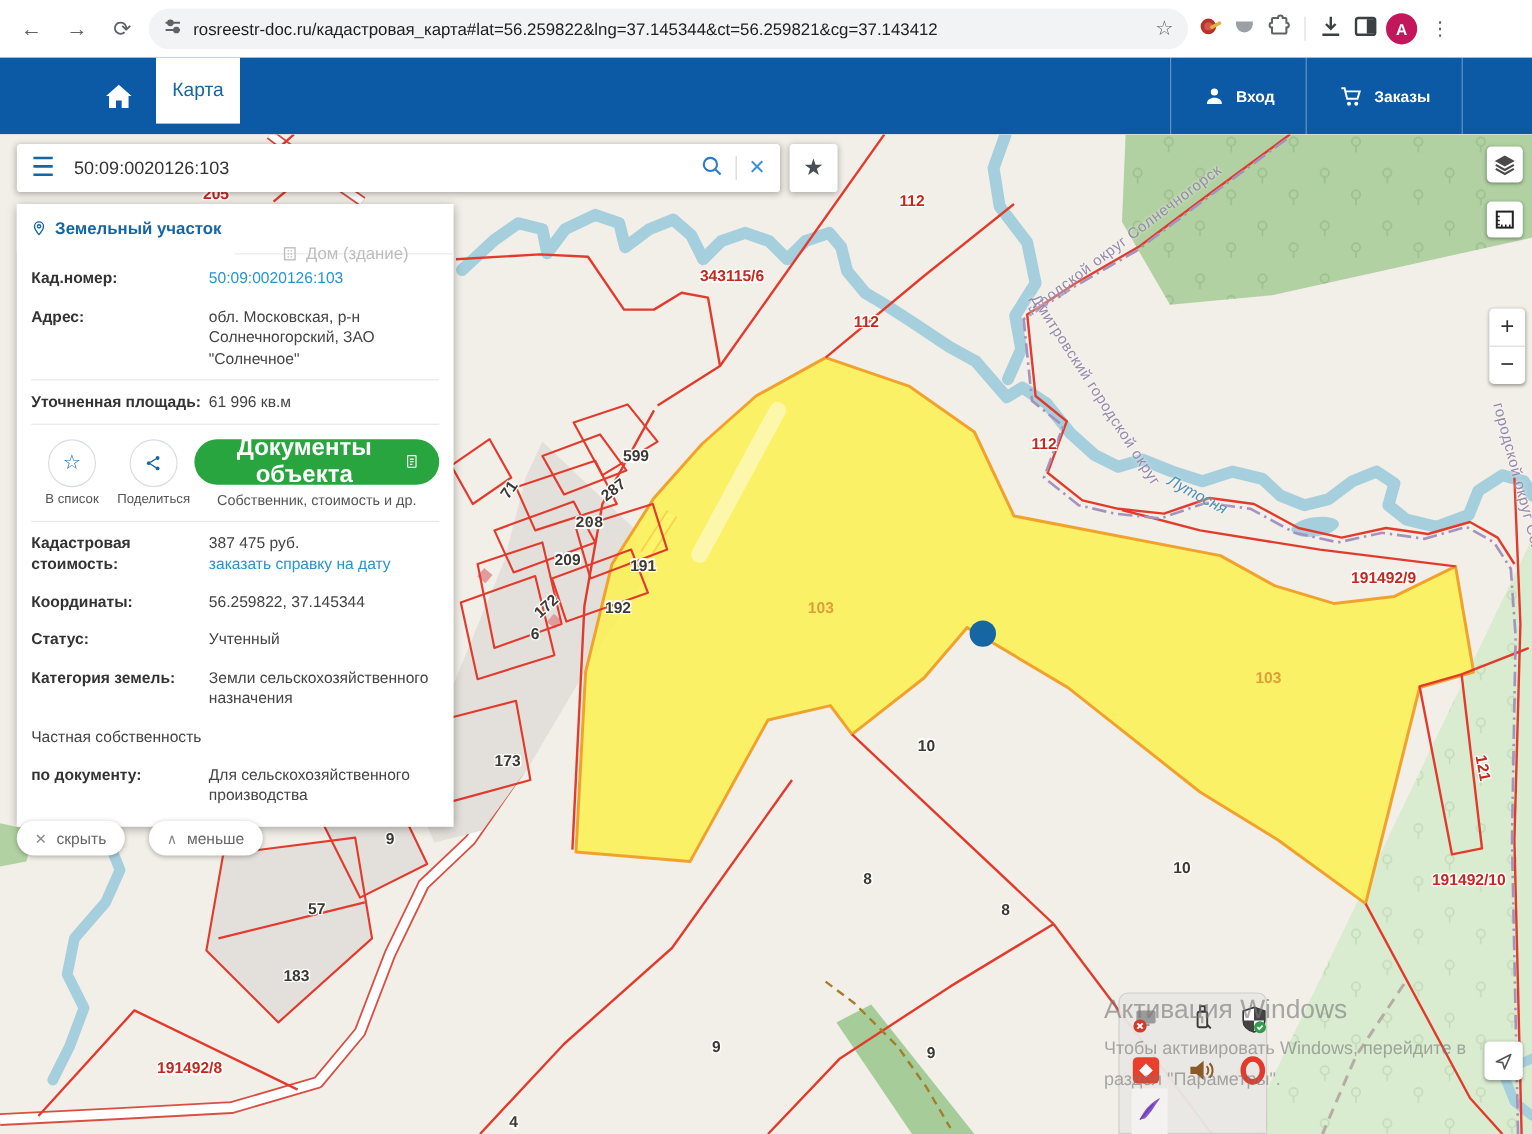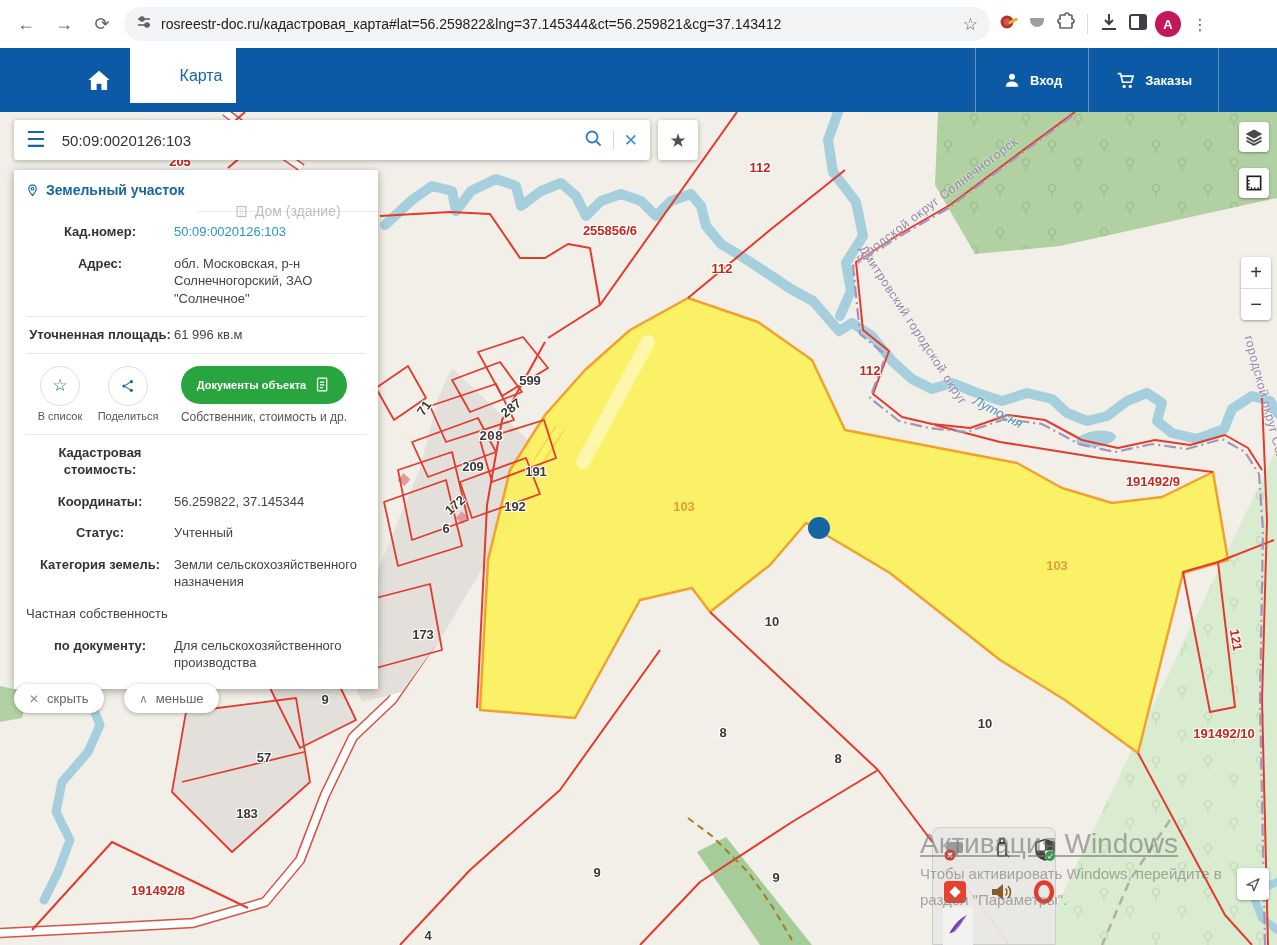--- a/index.html
+++ b/index.html
@@ -16,21 +16,21 @@
   .bstar{color:#5f6368;font-size:17px;flex:none;}
   .extrow{display:flex;align-items:center;gap:5px;}
   .sep{width:1px;height:20px;background:#dadce0;margin:0 4px;}
   .avatar{width:26px;height:26px;border-radius:50%;background:#c2185b;color:#fff;font-size:13px;
           font-weight:bold;display:flex;align-items:center;justify-content:center;}
   .kebab{color:#5f6368;font-size:16px;letter-spacing:0;padding:0 6px;}
   
   .header{position:absolute;top:48px;left:0;width:1277px;height:64px;background:#0c5aa5;display:flex;align-items:stretch;}
   .homebtn{width:54px;margin-left:72px;display:flex;align-items:center;justify-content:center;}
   .tabmap{width:70px;height:55px;background:#fff;color:#1566a3;font-size:16px;display:flex;
-          align-items:center;justify-content:center;margin-left:4px;padding-left:36px;}
+          align-items:center;justify-content:center;margin-left:4px;}
   .hspacer{flex:1;}
   .hbtn{display:flex;align-items:center;gap:8px;color:#fff;font-size:13px;font-weight:bold;
         padding:0 26px;border-left:1px solid rgba(255,255,255,.35);}
   .hbtn:last-child{border-right:1px solid rgba(255,255,255,.35);margin-right:58px;}
   
   .map{position:absolute;top:112px;left:0;width:1277px;height:833px;background:#f2efe8;}
   .labels{position:absolute;top:0;left:12px;width:1277px;height:633px;pointer-events:none;margin-left:13px;}
   .mlab{position:absolute;transform:translate(-50%,-50%);font-weight:bold;font-size:13px;white-space:nowrap;
         text-shadow:-1px -1px 0 #fff,1px -1px 0 #fff,-1px 1px 0 #fff,1px 1px 0 #fff,0 0 3px #fff;}
   .c-red{color:#c5271d;}
@@ -52,52 +52,52 @@
            color:#4a4f55;font-size:19px;z-index:10;}
   
   .panel{position:absolute;top:170px;left:14px;width:364px;background:#fff;z-index:10;
          box-shadow:0 2px 8px rgba(0,0,0,.35);font-size:13px;}
   .tabs{display:flex;height:40px;}
   .tab{flex:1;display:flex;align-items:center;justify-content:center;gap:6px;font-size:14px;}
   .tab.active{color:#1566a3;font-weight:bold;background:#fff;}
   .tab.inactive{color:#bdbdbd;background:#fafafa;border-left:1px solid #ececec;border-bottom:1px solid #ececec;margin-top:41px;}
   .pbody{padding:6px 12px 10px 12px;}
   .prow{display:flex;padding:7px 0;}
-  .plabel{width:148px;flex:none;font-weight:bold;color:#333;line-height:1.35;text-align:center;}
+  .plabel{width:148px;flex:none;font-weight:bold;color:#333;line-height:1.35;}
   .pvalue{color:#444;line-height:1.35;}
   .plink{color:#2795d2;display:block;}
   .tdiv{border-top:1px solid #e8e8e8;margin:2px 0;}
   .actions{display:flex;align-items:flex-start;padding:10px 0 8px 0;}
   .act{width:68px;text-align:center;}
   .circ{width:38px;height:38px;border:1px solid #d9dde3;border-radius:50%;margin:0 auto 4px auto;
         display:flex;align-items:center;justify-content:center;color:#1566a3;font-size:17px;}
   .acap{font-size:11px;color:#555;}
   .actmain{flex:1;text-align:center;}
-  .docsbtn{border:none;background:#28a53f;color:#fff;font-weight:bold;font-size:11px;border-radius:20px;
+  .docsbtn{border:none;background:#28a53f;color:#fff;font-weight:bold;font-size:20px;border-radius:20px;
            height:38px;padding:0 16px;display:inline-flex;align-items:center;gap:8px;font-family:inherit;}
   .dcap{font-size:12px;color:#555;margin-top:6px;}
   
   .pill{position:absolute;top:684px;height:29px;border-radius:15px;background:#fff;z-index:10;
         box-shadow:0 1px 4px rgba(0,0,0,.3);display:flex;align-items:center;gap:8px;padding:0 15px;
         color:#666;font-size:13px;}
   .picon{color:#8a8a8a;font-size:12px;}
   
   .mapbtn{position:absolute;background:#fff;border-radius:4px;box-shadow:0 1px 3px rgba(0,0,0,.35);
           display:flex;align-items:center;justify-content:center;z-index:10;}
   .zoombox{position:absolute;left:1241px;top:257px;width:30px;background:#fff;border-radius:4px;
            box-shadow:0 1px 3px rgba(0,0,0,.35);z-index:10;}
   .zbtn{height:31px;display:flex;align-items:center;justify-content:center;font-size:20px;color:#333;}
   .zbtn:first-child{border-bottom:1px solid #ddd;}
   
   .tray{position:absolute;left:932px;top:827px;width:124px;height:118px;background:rgba(233,231,228,.96);
         border:1px solid #cfcdc9;border-radius:8px 8px 0 0;z-index:5;box-sizing:border-box;}
   .tico{position:absolute;width:26px;height:26px;}
   .feathertile{position:absolute;left:10px;top:79px;width:30px;height:38px;background:#f3f2f0;}
   .wm{position:absolute;z-index:6;pointer-events:none;color:rgba(120,120,120,.62);}
-  .wm-title{left:920px;top:828px;font-size:28px;text-decoration:underline;}
+  .wm-title{left:920px;top:828px;font-size:22px;}
   .wm-sub{left:920px;top:861px;font-size:15px;line-height:1.7;}
 </style>
 </head>
 <body>
 
 <div class="chrome">
   <div class="navbtn">←</div>
   <div class="navbtn">→</div>
   <div class="navbtn">⟳</div>
   <div class="urlbar">
@@ -263,21 +263,21 @@
     <polyline points="1072,116 1007,164 947,209 895,239 853,266 860,334 886,355 870,398 899,421 929,428 967,432 1005,419 1042,424 1079,444 1115,452 1152,444 1187,449 1222,439 1245,452 1259,474 1263,530 1260,700 1265,945" stroke="#a693bd" stroke-width="2.2" fill="none" stroke-dasharray="12 4 2 4"></polyline>
 
     <polyline points="688,818 712,836 748,872 772,906 792,940" stroke="#a57d2a" stroke-width="2" fill="none" stroke-dasharray="7 5"></polyline>
     <polyline points="1170,820 1130,880 1102,945" stroke="#b5ada3" stroke-width="2.5" fill="none" stroke-dasharray="9 6"></polyline>
 
     <circle cx="819" cy="528" r="11" fill="#1566a3"></circle>
   </svg>
   <div class="labels">
       <div class="mlab c-red" style="left: 155px; top: 49px; transform: translate(-50%, -50%);">205</div>
       <div class="mlab c-red" style="left: 735px; top: 55px; transform: translate(-50%, -50%);">112</div>
-      <div class="mlab c-red" style="left: 585px; top: 118px; transform: translate(-50%, -50%);">255856/6</div>
+      <div class="mlab c-red" style="left: 585px; top: 118px; transform: translate(-50%, -50%);">343115/6</div>
       <div class="mlab c-red" style="left: 697px; top: 156px; transform: translate(-50%, -50%);">112</div>
       <div class="mlab c-red" style="left: 845px; top: 258px; transform: translate(-50%, -50%);">112</div>
       <div class="mlab c-red" style="left: 1128px; top: 369px; transform: translate(-50%, -50%);">191492/9</div>
       <div class="mlab c-red" style="left: 1211px; top: 528px; transform: translate(-50%, -50%) rotate(80deg);">121</div>
       <div class="mlab c-red" style="left: 1199px; top: 621px; transform: translate(-50%, -50%);">191492/10</div>
       <div class="mlab c-red" style="left: 133px; top: 778px; transform: translate(-50%, -50%);">191492/8</div>
       <div class="mlab c-dark" style="left: 505px; top: 268px; transform: translate(-50%, -50%);">599</div>
       <div class="mlab c-dark" style="left: 486px; top: 296px; transform: translate(-50%, -50%) rotate(-38deg);">287</div>
       <div class="mlab c-dark" style="left: 466px; top: 324px; transform: translate(-50%, -50%); font-family: Liberation Mono, monospace;">208</div>
       <div class="mlab c-dark" style="left: 448px; top: 354px; transform: translate(-50%, -50%);">209</div>
@@ -441,20 +441,21 @@
               <rect x="5" y="3" width="13" height="18" rx="1"></rect>
               <path d="M8.5 8.5h6M8.5 12.5h6M8.5 16.5h4"></path>
             </svg>
         </button>
         <div class="dcap">Собственник, стоимость и др.</div>
       </div>
     </div>
     <div class="tdiv"></div>
     <div class="prow">
       <div class="plabel">Кадастровая стоимость:</div>
+      <div class="pvalue"><span>387 475 руб.</span><a class="plink">заказать справку на дату</a></div>
     </div>
     <div class="prow">
       <div class="plabel">Координаты:</div>
       <div class="pvalue">56.259822, 37.145344</div>
     </div>
     <div class="prow">
       <div class="plabel">Статус:</div>
       <div class="pvalue">Учтенный</div>
     </div>
     <div class="prow">

